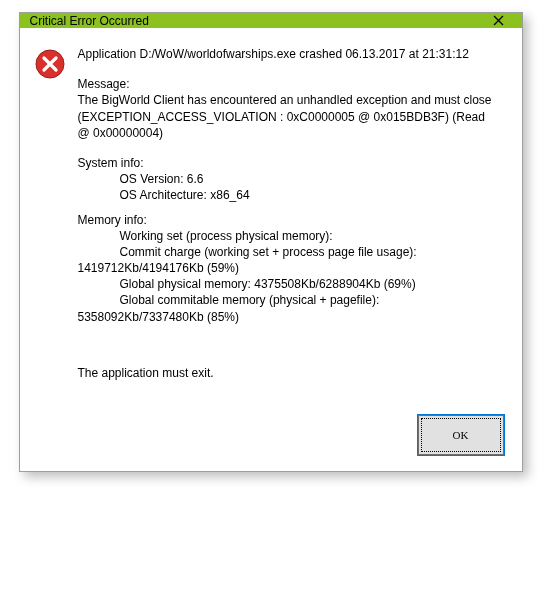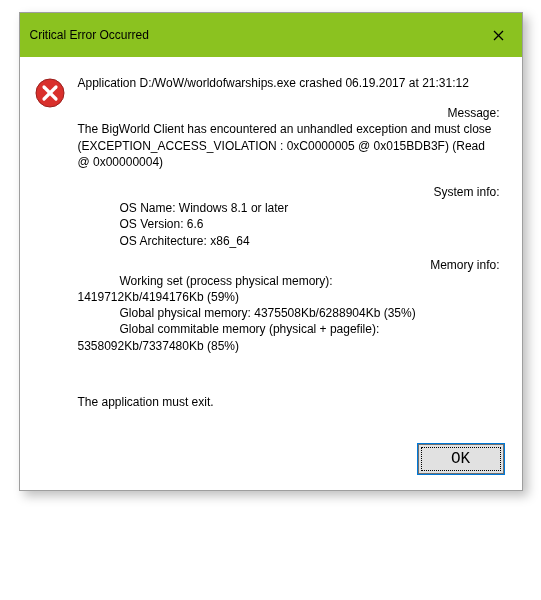--- a/index.html
+++ b/index.html
@@ -21,21 +21,21 @@
   .dialog {
     width: 504px;
     margin: 0 auto;
     border: 1px solid #9e9e9e;
     box-shadow: 5px 5px 10px rgba(0,0,0,0.25);
     background: #ffffff;
     box-sizing: border-box;
   }
   .titlebar {
     background: #8bc220;
-    height: 44px;
+    height: 15px;
     display: flex;
     align-items: center;
     justify-content: space-between;
     padding: 0 8px 0 10px;
     color: #000;
     font-size: 12px;
   }
   .titlebar .title-text {
     white-space: nowrap;
   }
@@ -62,36 +62,36 @@
     width: 32px;
     height: 32px;
   }
   .text-col {
     flex: 1 1 auto;
     line-height: 1.35;
   }
   .para {
     margin-bottom: 14px;
   }
-  .section-head { margin-bottom: 0; text-align: right; }
+  .section-head { margin-bottom: 0; }
   .indent {
     padding-left: 42px;
   }
   .footer {
     display:flex;
     justify-content:flex-end;
     padding: 10px 18px 16px 0;
   }
   .ok-button {
     min-width: 86px;
-    height: 30px;
+    height: 40px;
     border: 1px solid #707070;
     background: #e1e1e1;
-    font-family: Liberation Mono, monospace;
-    font-size: 16px;
+    font-family: Liberation Serif, serif;
+    font-size: 11px;
     box-shadow: 0 0 0 1px #0078d7;
     outline: 1px dotted #000;
     outline-offset: -4px;
     cursor: default;
   }
 </style>
 </head>
 <body>
 
 <div class="wrapper">
@@ -111,34 +111,34 @@
       <div class="icon-col">
         <svg class="error-icon" viewBox="0 0 32 32">
           <circle cx="16" cy="16" r="14" fill="#d9302c" stroke="#9a1f1c" stroke-width="1"></circle>
           <line x1="10" y1="10" x2="22" y2="22" stroke="#ffffff" stroke-width="3.2" stroke-linecap="round"></line>
           <line x1="22" y1="10" x2="10" y2="22" stroke="#ffffff" stroke-width="3.2" stroke-linecap="round"></line>
         </svg>
       </div>
 
       <div class="text-col">
 
-        <div class="para">Application D:/WoW/worldofwarships.exe crashed 06.19.2017 at 21:31:12</div>
+        <div class="para">Application D:/WoW/worldofwarships.exe crashed 06.13.2017 at 21:31:12</div>
 
         <div class="section-head">Message:</div>
         <div class="para">The BigWorld Client has encountered an unhandled exception and must close (EXCEPTION_ACCESS_VIOLATION : 0xC0000005 @ 0x015BDB3F) (Read @ 0x00000004)</div>
 
         <div class="section-head">System info:</div>
-        <div class="indent">OS Name: Windows 8.1 or later</div>
         <div class="indent">OS Version: 6.6</div>
         <div class="indent para" style="margin-bottom:8px">OS Architecture: x86_64</div>
 
         <div class="section-head">Memory info:</div>
         <div class="indent">Working set (process physical memory):</div>
+        <div class="indent">Commit charge (working set + process page file usage):</div>
         <div>1419712Kb/4194176Kb (59%)</div>
-        <div class="indent">Global physical memory: 4375508Kb/6288904Kb (35%)</div>
+        <div class="indent">Global physical memory: 4375508Kb/6288904Kb (69%)</div>
         <div class="indent">Global commitable memory (physical + pagefile):</div>
         <div class="para" style="margin-bottom:40px">5358092Kb/7337480Kb (85%)</div>
 
         <div class="para">The application must exit.</div>
 
       </div>
     </div>
 
     <div class="footer">
       <button class="ok-button">OK</button>

